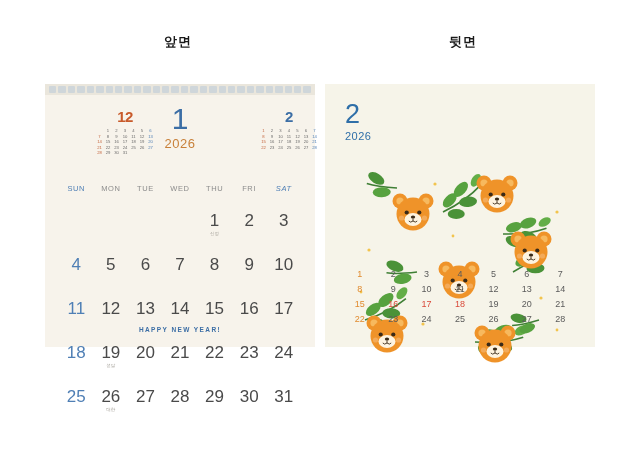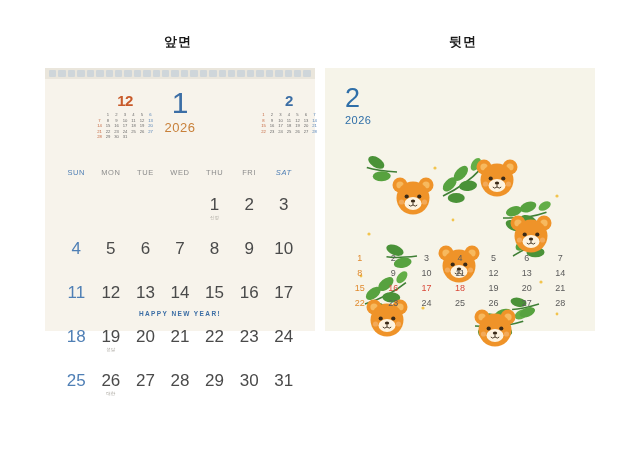--- a/index.html
+++ b/index.html
@@ -30,21 +30,21 @@
     letter-spacing: 1px;
     text-align: center;
     width: 120px;
   }
   #cap-front { left: 118px; }
   #cap-back  { left: 403px; }
 
   
   .panel {
     position: absolute;
-    top: 68px;
+    top: 84px;
     width: 270px;
     height: 263px;
     box-sizing: border-box;
   }
   #panel-front {
     left: 45px;
     background: #f7f3eb;
   }
   #panel-back {
     left: 325px;

